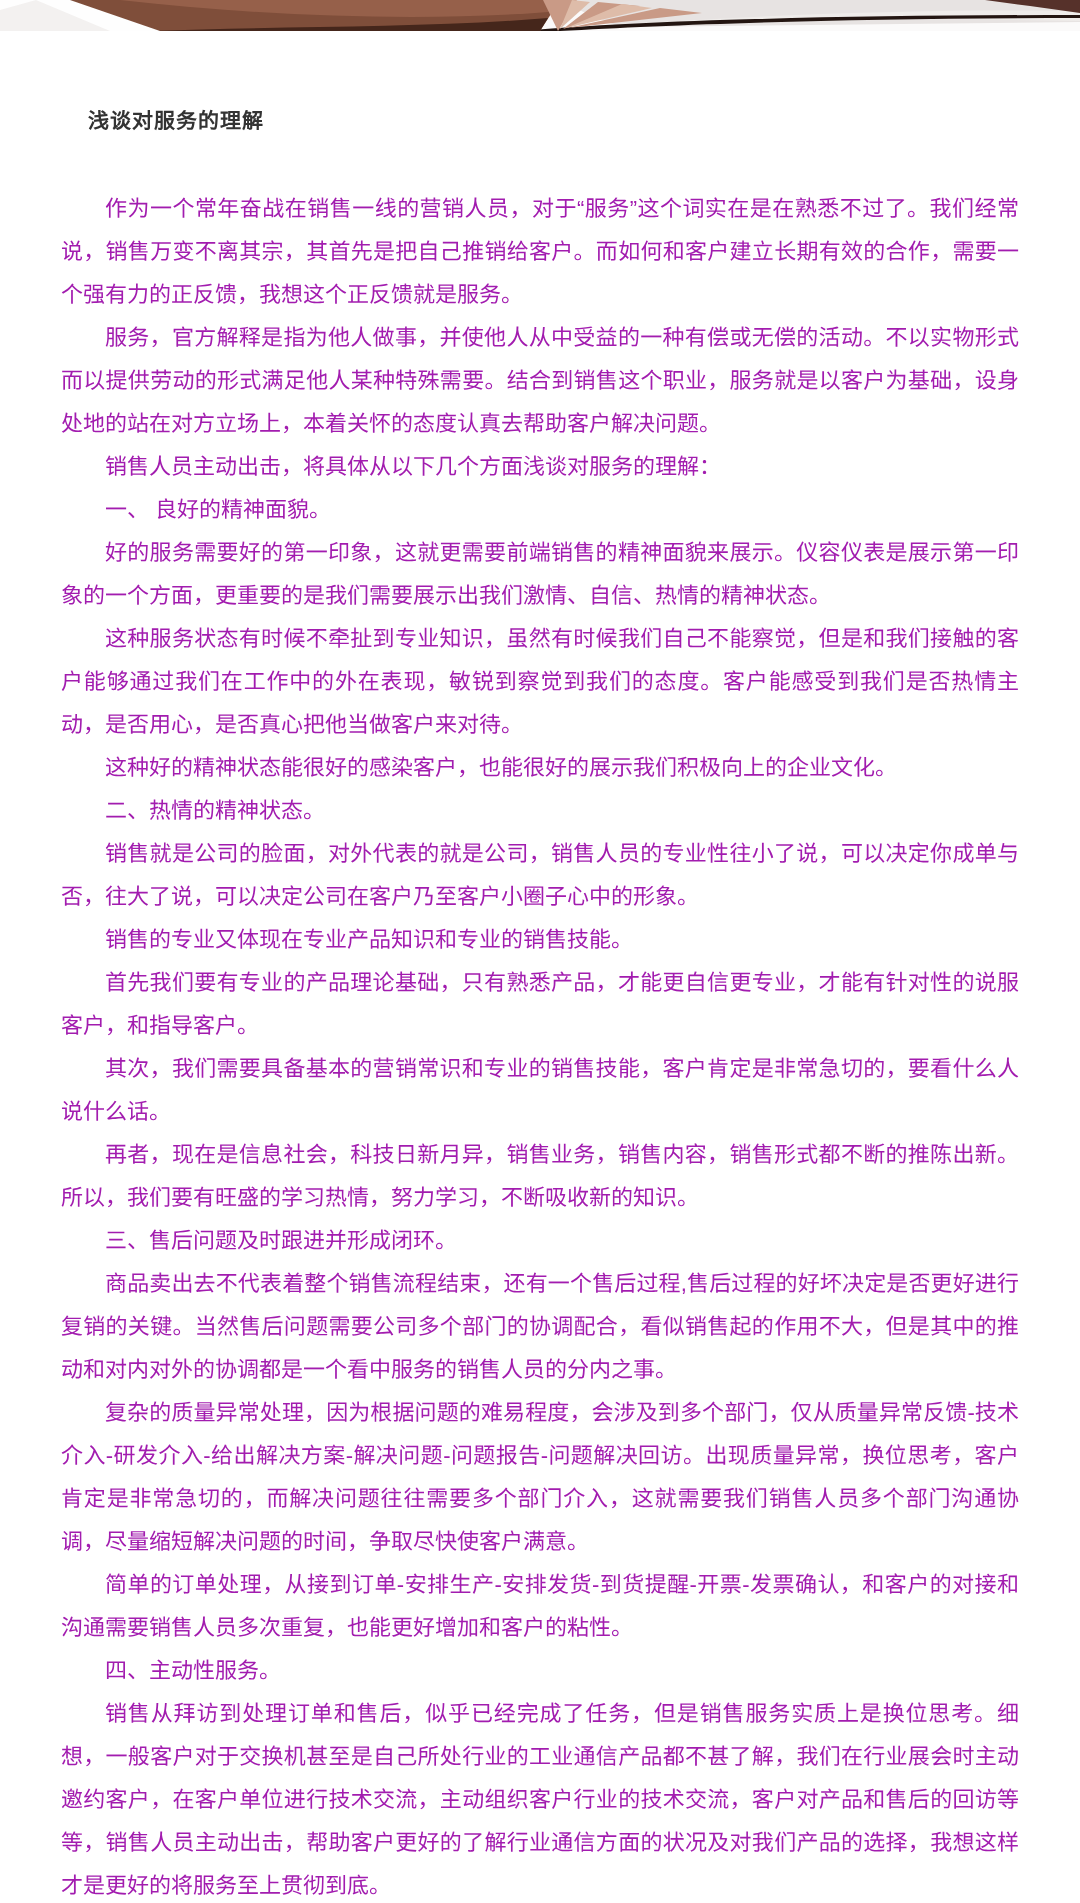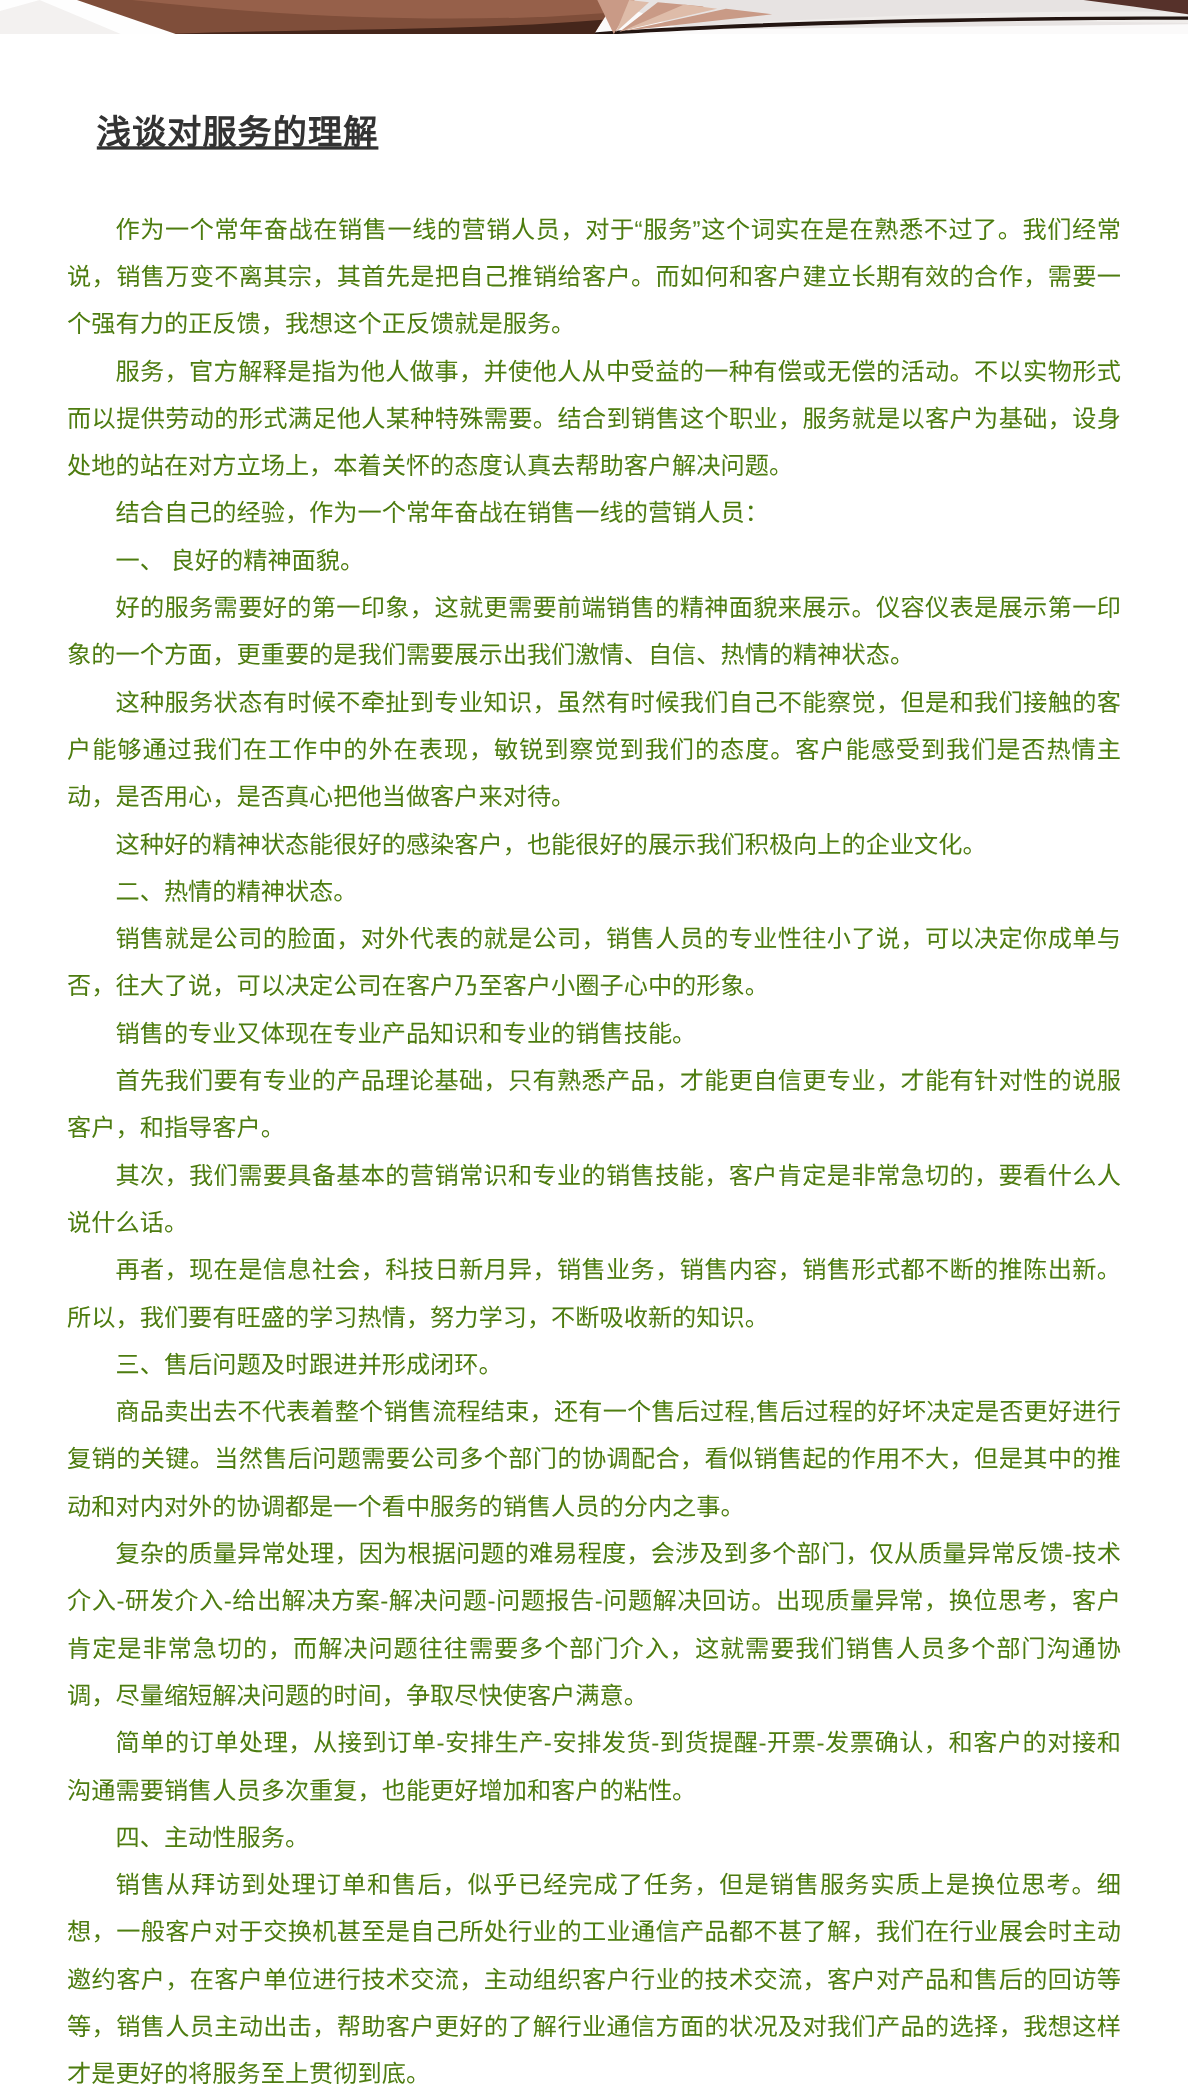--- a/index.html
+++ b/index.html
@@ -20,32 +20,31 @@
     overflow: hidden;
     line-height: 0;
   }
   .banner svg { display: block; }
   .article {
     padding: 0 61px 0 61px;
     box-sizing: border-box;
     width: 1080px;
   }
   .page-title {
-    font-size: 31px;
+    font-size: 21px;
     line-height: 40px;
     font-weight: 700;
     color: #333333;
     margin: 70px 0 46px 27px;
     letter-spacing: 1px;
-    text-decoration: underline;
   }
   .body-text p {
     font-size: 22px;
     line-height: 43px;
-    color: #4d7c0f;
+    color: #a21caf;
     text-align: justify;
     text-indent: 2em;
     margin: 0;
     word-break: break-all;
   }
 </style>
 </head>
 <body>
 
 <div class="banner">
@@ -77,21 +76,21 @@
     <polygon points="0,10 36,0 110,31 0,31" fill="#f3f1f0"></polygon>
   </svg>
 </div>
 
 <div class="article">
   <h1 class="page-title">浅谈对服务的理解</h1>
 
   <div class="body-text">
     <p>作为一个常年奋战在销售一线的营销人员，对于“服务”这个词实在是在熟悉不过了。我们经常说，销售万变不离其宗，其首先是把自己推销给客户。而如何和客户建立长期有效的合作，需要一个强有力的正反馈，我想这个正反馈就是服务。</p>
     <p>服务，官方解释是指为他人做事，并使他人从中受益的一种有偿或无偿的活动。不以实物形式而以提供劳动的形式满足他人某种特殊需要。结合到销售这个职业，服务就是以客户为基础，设身处地的站在对方立场上，本着关怀的态度认真去帮助客户解决问题。</p>
-    <p>结合自己的经验，作为一个常年奋战在销售一线的营销人员：</p>
+    <p>销售人员主动出击，将具体从以下几个方面浅谈对服务的理解：</p>
     <p>一、 良好的精神面貌。</p>
     <p>好的服务需要好的第一印象，这就更需要前端销售的精神面貌来展示。仪容仪表是展示第一印象的一个方面，更重要的是我们需要展示出我们激情、自信、热情的精神状态。</p>
     <p>这种服务状态有时候不牵扯到专业知识，虽然有时候我们自己不能察觉，但是和我们接触的客户能够通过我们在工作中的外在表现，敏锐到察觉到我们的态度。客户能感受到我们是否热情主动，是否用心，是否真心把他当做客户来对待。</p>
     <p>这种好的精神状态能很好的感染客户，也能很好的展示我们积极向上的企业文化。</p>
     <p>二、热情的精神状态。</p>
     <p>销售就是公司的脸面，对外代表的就是公司，销售人员的专业性往小了说，可以决定你成单与否，往大了说，可以决定公司在客户乃至客户小圈子心中的形象。</p>
     <p>销售的专业又体现在专业产品知识和专业的销售技能。</p>
     <p>首先我们要有专业的产品理论基础，只有熟悉产品，才能更自信更专业，才能有针对性的说服客户，和指导客户。</p>
     <p>其次，我们需要具备基本的营销常识和专业的销售技能，客户肯定是非常急切的，要看什么人说什么话。</p>
     <p>再者，现在是信息社会，科技日新月异，销售业务，销售内容，销售形式都不断的推陈出新。所以，我们要有旺盛的学习热情，努力学习，不断吸收新的知识。</p>

